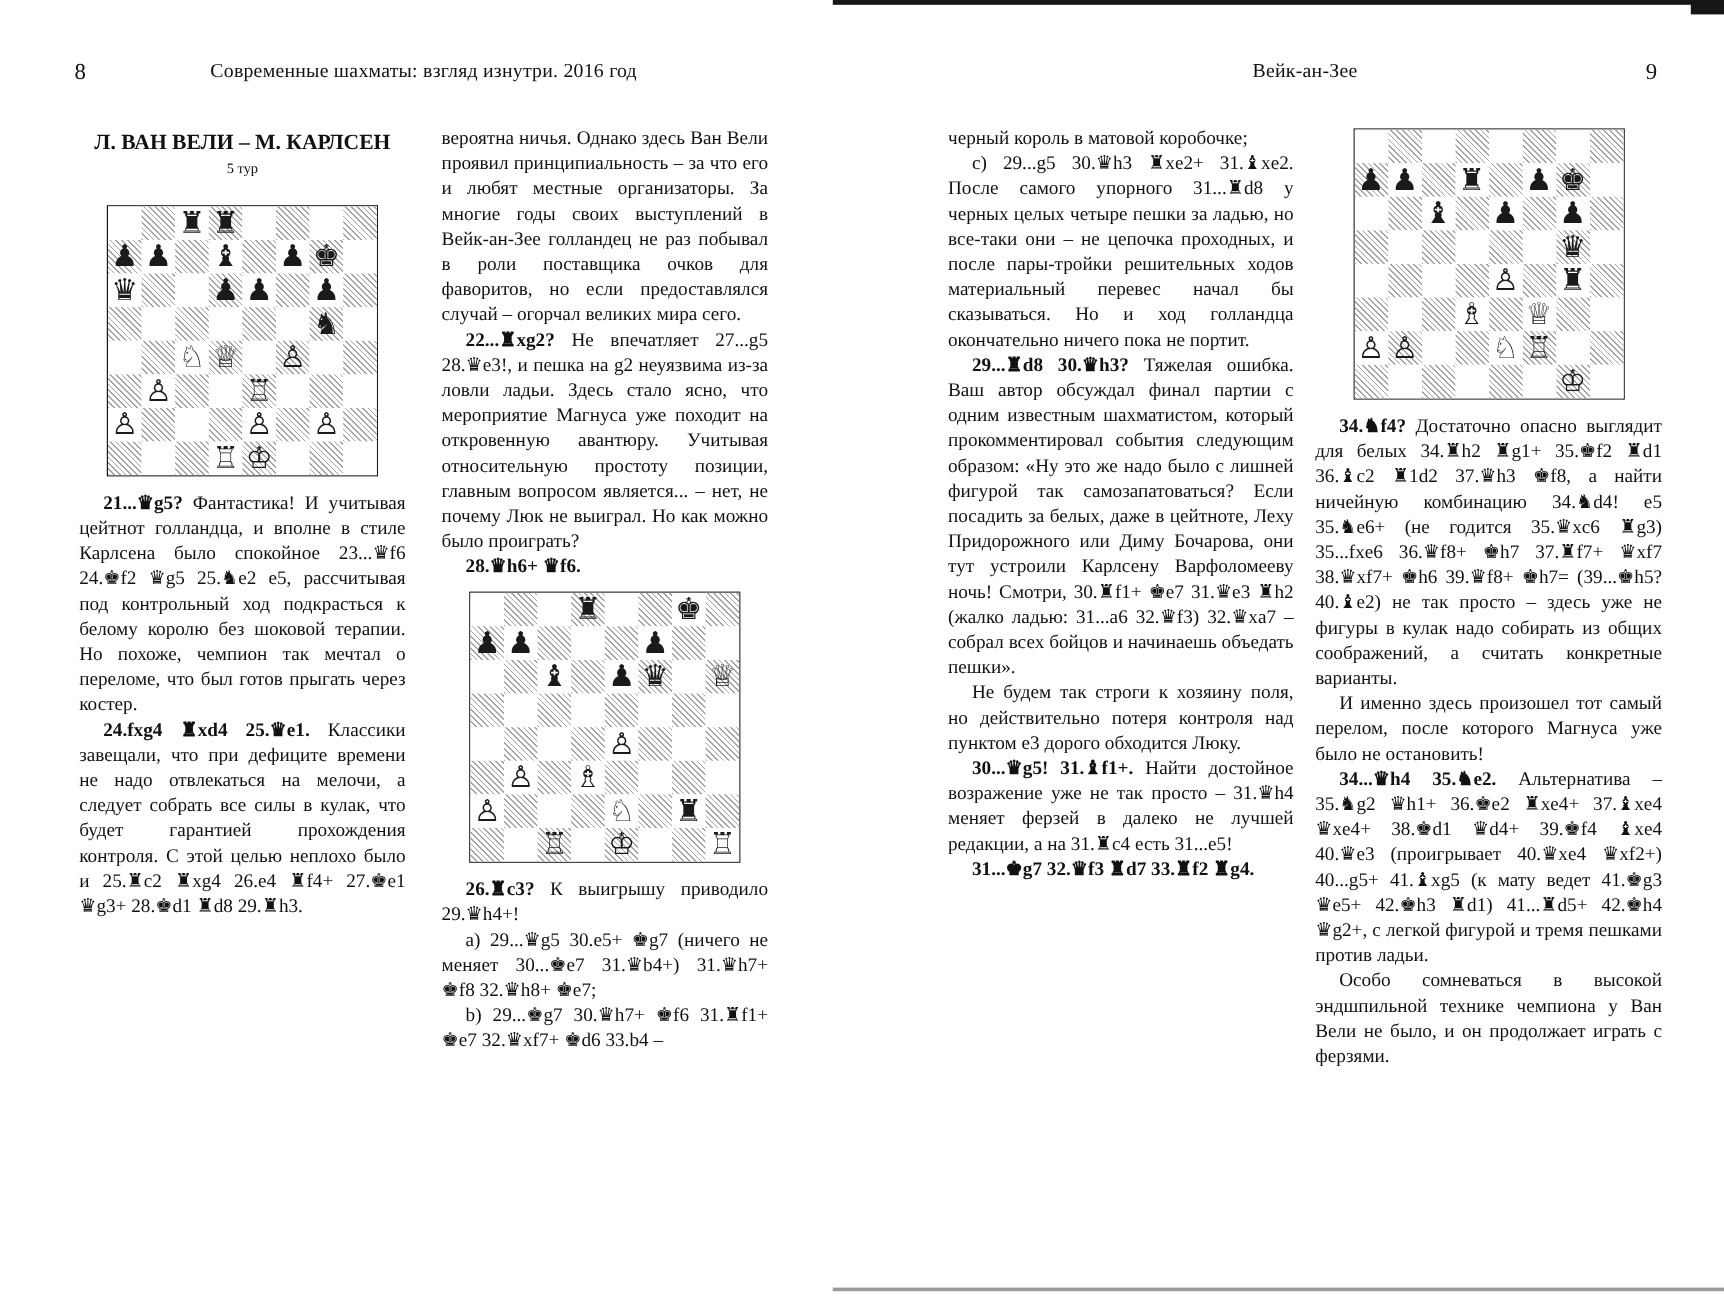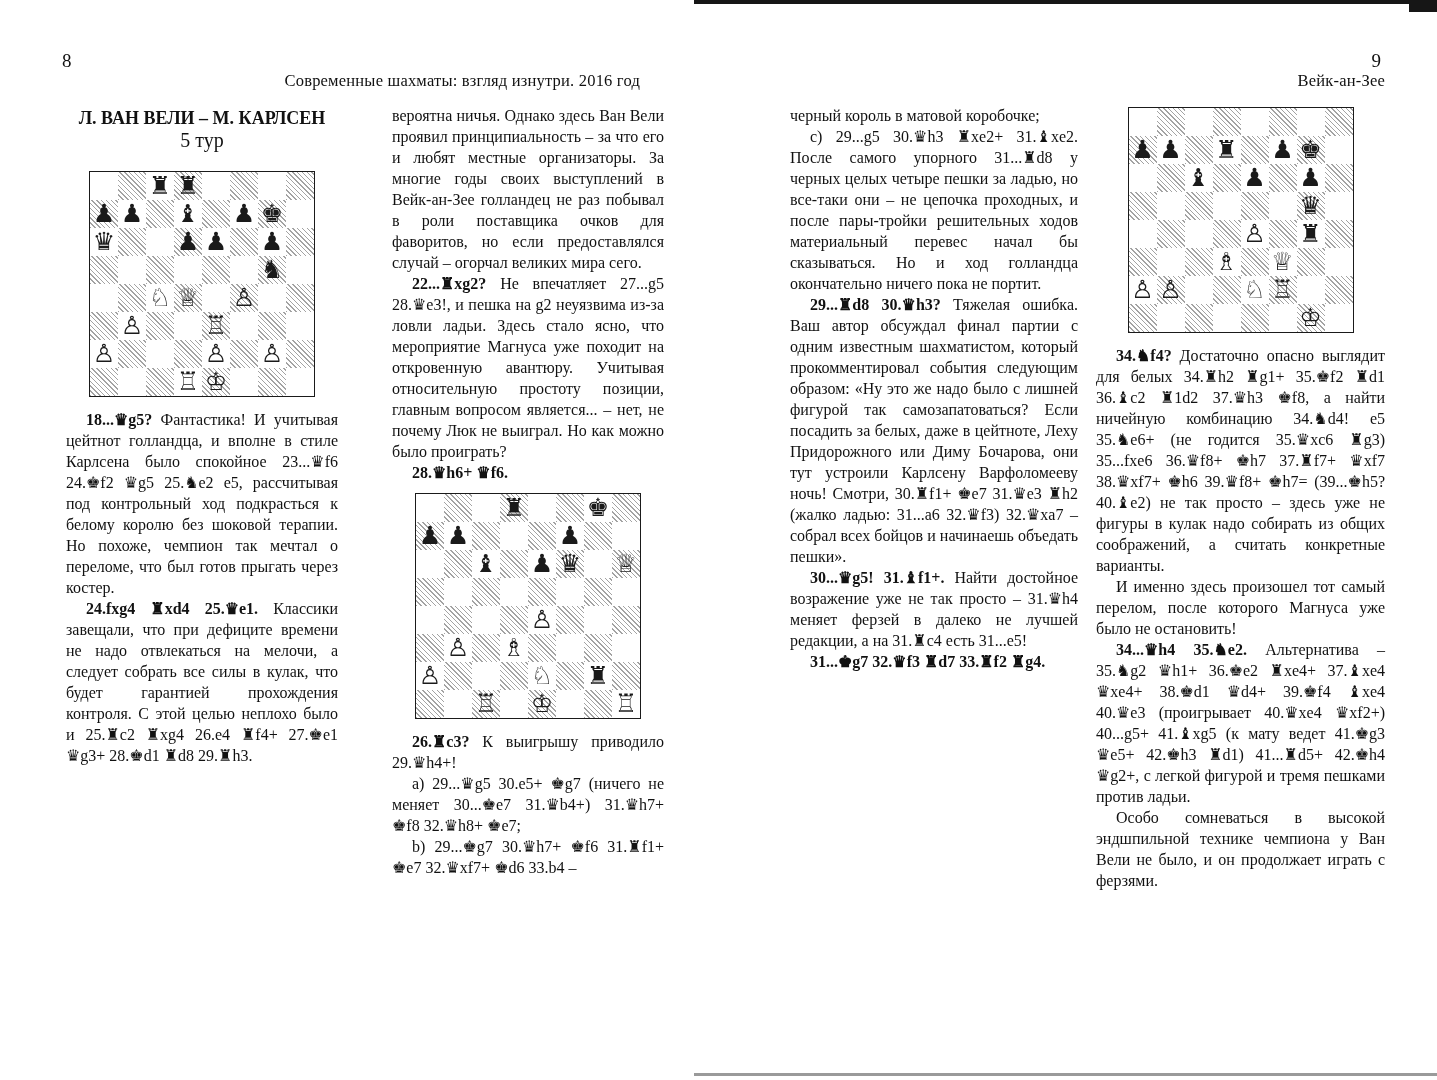--- a/index.html
+++ b/index.html
@@ -12,32 +12,32 @@
     color:#111;
   }
   .artifact{position:absolute;}
   .artifact-top{top:0;left:694px;width:743px;height:4px;background:#161616;}
   .artifact-corner{top:0;right:0;width:28px;height:12px;background:#161616;}
   .artifact-bottom{top:1073px;left:694px;width:743px;height:3px;background:#9a9a9a;}
 
   .pagenum{position:absolute;top:50px;font-size:19px;}
   .pagenum-left{left:62px;}
   .pagenum-right{right:56px;}
-  .running-head{position:absolute;top:71px;font-size:16.5px;text-align:right;letter-spacing:.2px;}
+  .running-head{position:absolute;top:49px;font-size:16.5px;text-align:center;letter-spacing:.2px;}
   .rh-left{left:66px;width:574px;}
   .rh-right{left:790px;width:595px;}
 
   .col{position:absolute;top:105px;text-align:justify;font-size:16px;line-height:21px;}
   #col1{left:66px;width:272px;}
-  #col2{left:368px;width:272px;margin-left:24px;}
+  #col2{left:368px;width:272px;}
   #col3{left:790px;width:288px;}
   #col4{left:1096px;width:289px;}
 
   .game-title{margin:2px 0 0 0;font-size:18px;font-weight:bold;text-align:center;line-height:22px;}
-  .game-subtitle{text-align:center;font-size:20px;line-height:22px;margin-bottom:20px;}
+  .game-subtitle{text-align:center;font-size:12px;line-height:22px;margin-bottom:20px;}
 
   .para{margin:0;text-indent:20px;}
   .para.cont{text-indent:0;}
   .para.moves{font-weight:bold;}
   b.lead{font-weight:bold;}
   b.lead:empty{display:none;}
 
   .board{
     display:grid;
     grid-template-columns:repeat(8,28px);
@@ -136,21 +136,21 @@
         <div class="sq dark"></div>
         <div class="sq dark"></div>
         <div class="sq light"></div>
         <div class="sq dark"></div>
         <div class="sq light">♖</div>
         <div class="sq dark">♔</div>
         <div class="sq light"></div>
         <div class="sq dark"></div>
         <div class="sq light"></div>
       </div>
-    <p class="para"><b class="lead">18...♛g5?</b> <span>Фантастика! И учитывая цейтнот голландца, и вполне в стиле Карлсена было спокойное 23...♛f6 24.♚f2 ♛g5 25.♞e2 e5, рассчитывая под контрольный ход подкрасться к белому королю без шоковой терапии. Но похоже, чемпион так мечтал о переломе, что был готов прыгать через костер.</span></p>
+    <p class="para"><b class="lead">21...♛g5?</b> <span>Фантастика! И учитывая цейтнот голландца, и вполне в стиле Карлсена было спокойное 23...♛f6 24.♚f2 ♛g5 25.♞e2 e5, рассчитывая под контрольный ход подкрасться к белому королю без шоковой терапии. Но похоже, чемпион так мечтал о переломе, что был готов прыгать через костер.</span></p>
     <p class="para"><b class="lead">24.fxg4 ♜xd4 25.♛e1.</b> <span>Классики завещали, что при дефиците времени не надо отвлекаться на мелочи, а следует собрать все силы в кулак, что будет гарантией прохождения контроля. С этой целью неплохо было и 25.♜c2 ♜xg4 26.e4 ♜f4+ 27.♚e1 ♛g3+ 28.♚d1 ♜d8 29.♜h3.</span></p>
   </div>
 
   <div class="col" id="col2">
     <p class="para cont"> <span>вероятна ничья. Однако здесь Ван Вели проявил принципиальность – за что его и любят местные организаторы. За многие годы своих выступлений в Вейк-ан-Зее голландец не раз побывал в роли поставщика очков для фаворитов, но если предоставлялся случай – огорчал великих мира сего.</span></p>
     <p class="para"><b class="lead">22...♜xg2?</b> <span>Не впечатляет 27...g5 28.♛e3!, и пешка на g2 неуязвима из-за ловли ладьи. Здесь стало ясно, что мероприятие Магнуса уже походит на откровенную авантюру. Учитывая относительную простоту позиции, главным вопросом является... – нет, не почему Люк не выиграл. Но как можно было проиграть?</span></p>
     <p class="para moves">28.♛h6+ ♛f6.</p>
     <div class="board">
         <div class="sq light"></div>
         <div class="sq dark"></div>
@@ -219,20 +219,21 @@
       </div>
     <p class="para"><b class="lead">26.♜c3?</b> <span>К выигрышу приводило 29.♛h4+!</span></p>
     <p class="para"> <span>a) 29...♛g5 30.e5+ ♚g7 (ничего не меняет 30...♚e7 31.♛b4+) 31.♛h7+ ♚f8 32.♛h8+ ♚e7;</span></p>
     <p class="para"> <span>b) 29...♚g7 30.♛h7+ ♚f6 31.♜f1+ ♚e7 32.♛xf7+ ♚d6 33.b4 –</span></p>
   </div>
 
   <div class="col" id="col3">
     <p class="para cont"> <span>черный король в матовой коробочке;</span></p>
     <p class="para"> <span>c) 29...g5 30.♛h3 ♜xe2+ 31.♝xe2. После самого упорного 31...♜d8 у черных целых четыре пешки за ладью, но все-таки они – не цепочка проходных, и после пары-тройки решительных ходов материальный перевес начал бы сказываться. Но и ход голландца окончательно ничего пока не портит.</span></p>
     <p class="para"><b class="lead">29...♜d8 30.♛h3?</b> <span>Тяжелая ошибка. Ваш автор обсуждал финал партии с одним известным шахматистом, который прокомментировал события следующим образом: «Ну это же надо было с лишней фигурой так самозапатоваться? Если посадить за белых, даже в цейтноте, Леху Придорожного или Диму Бочарова, они тут устроили Карлсену Варфоломееву ночь! Смотри, 30.♜f1+ ♚e7 31.♛e3 ♜h2 (жалко ладью: 31...a6 32.♛f3) 32.♛xa7 – собрал всех бойцов и начинаешь объедать пешки».</span></p>
+    <p class="para"> <span>Не будем так строги к хозяину поля, но действительно потеря контроля над пунктом e3 дорого обходится Люку.</span></p>
     <p class="para"><b class="lead">30...♛g5! 31.♝f1+.</b> <span>Найти достойное возражение уже не так просто – 31.♛h4 меняет ферзей в далеко не лучшей редакции, а на 31.♜c4 есть 31...e5!</span></p>
     <p class="para moves">31...♚g7 32.♛f3 ♜d7 33.♜f2 ♜g4.</p>
   </div>
 
   <div class="col" id="col4">
     <div class="board" style="margin-top:2px;">
         <div class="sq light"></div>
         <div class="sq dark"></div>
         <div class="sq light"></div>
         <div class="sq dark"></div>

